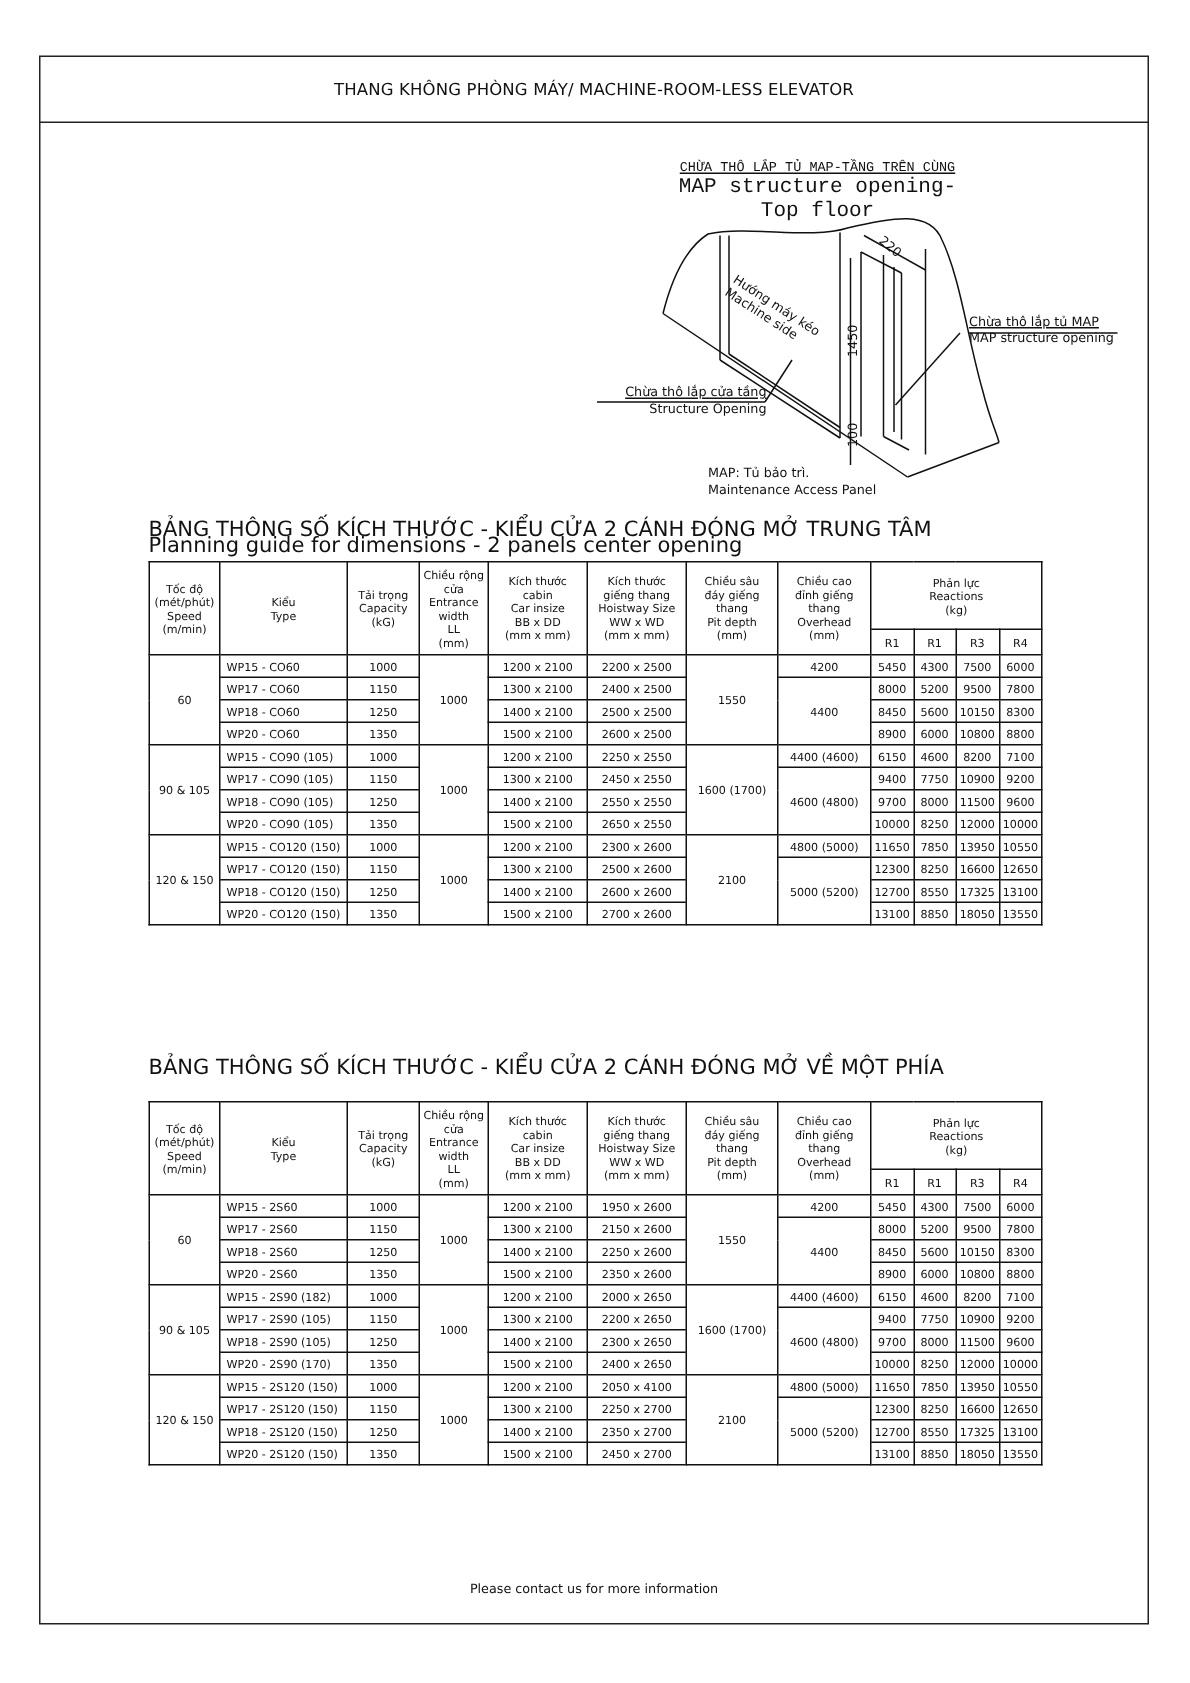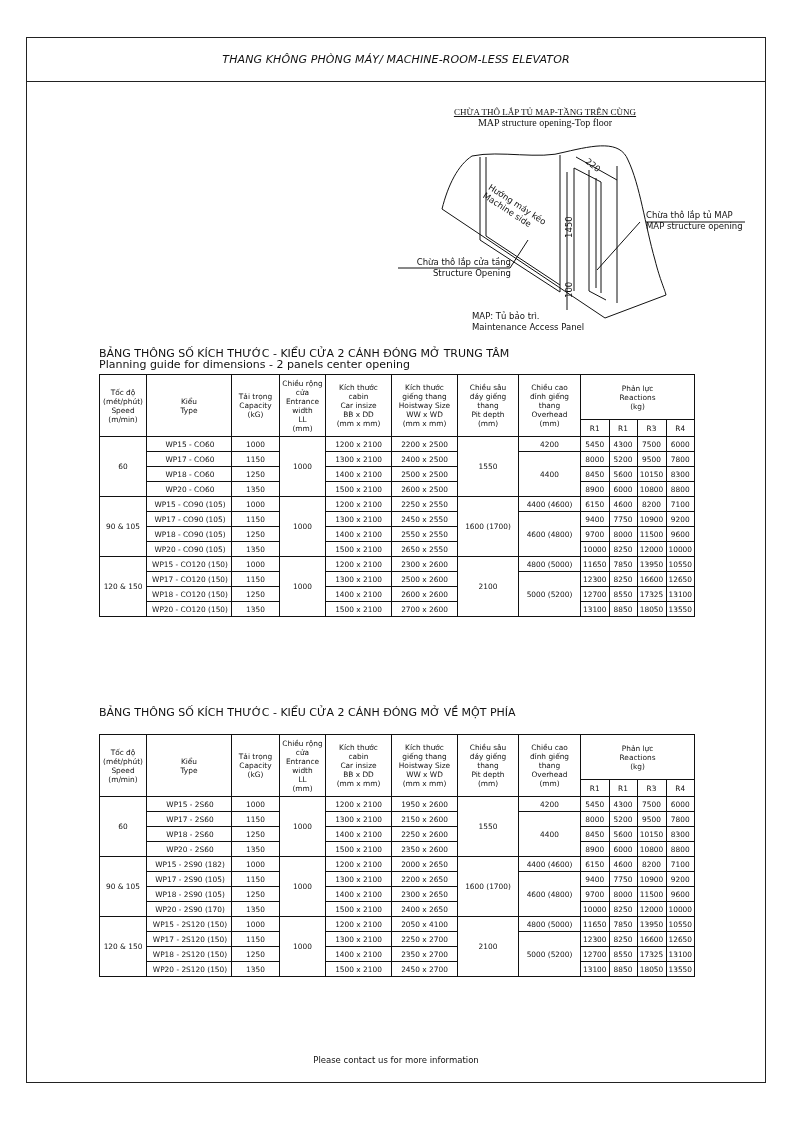--- a/index.html
+++ b/index.html
@@ -1,30 +1,30 @@
 <!DOCTYPE html>
 <html><head>
 <meta charset="utf-8">
 <style>
   html, body { margin:0; padding:0; background:#ffffff; }
   body { width:793px; height:1122px; position:relative; font-family:"DejaVu Sans", sans-serif; color:#111; overflow:hidden; }
   .frame { position:absolute; left:26px; top:37px; width:740px; height:1046px; border:1px solid #222; box-sizing:border-box; }
-  .header-band { position:absolute; left:26px; top:37px; width:740px; height:45px; border-bottom:1px solid #222; box-sizing:border-box; display:flex; align-items:center; justify-content:center;font-style:italic; }
+  .header-band { position:absolute; left:26px; top:37px; width:740px; height:45px; border-bottom:1px solid #222; box-sizing:border-box; display:flex; align-items:center; justify-content:center; }
   .header-title { font-size:11px; letter-spacing:0.1px; }
   .diagram { position:absolute; left:380px; top:100px; width:390px; height:240px; }
-  .diag-title { position:absolute; left:440px; top:107px; width:210px; text-align:center; font-family:Liberation Serif, serif; font-size:9px; }
+  .diag-title { position:absolute; left:440px; top:107px; width:210px; text-align:center; font-family:Liberation Mono, monospace; font-size:9px; }
   .diag-title .vi { text-decoration:underline; display:block; }
-  .diag-title .en { display:block; font-size:10px; }
+  .diag-title .en { display:block; font-size:14px; }
   .diag-label { position:absolute; font-size:8.5px; line-height:11px; white-space:nowrap; }
-  .u { }
-  .section-title { position:absolute; left:99px; font-size:11px; line-height:11px; }
+  .u { text-decoration:underline; }
+  .section-title { position:absolute; left:99px; font-size:14px; line-height:11px; }
   .spec-table { position:absolute; left:99px; border-collapse:collapse; font-size:7.4px; table-layout:fixed; }
   .spec-table td, .spec-table th { border:1px solid #111; padding:0 2px; text-align:center; vertical-align:middle; font-weight:normal; line-height:9px; overflow:hidden; white-space:nowrap; }
   .spec-table th { white-space:normal; }
-  .spec-table td.type { text-align:center; padding-left:4px; }
+  .spec-table td.type { text-align:left; padding-left:4px; }
   .spec-table tbody td { height:14px; }
   .spec-table .thickt td { border-top:1.6px solid #111; }
   .footer { position:absolute; left:26px; top:1055px; width:740px; text-align:center; font-size:8.5px; line-height:11px; }
 </style>
 </head>
 <body>
 
 <div class="frame"></div>
 <div class="header-band">
   <span class="header-title">THANG KHÔNG PHÒNG MÁY/  MACHINE-ROOM-LESS ELEVATOR</span>

